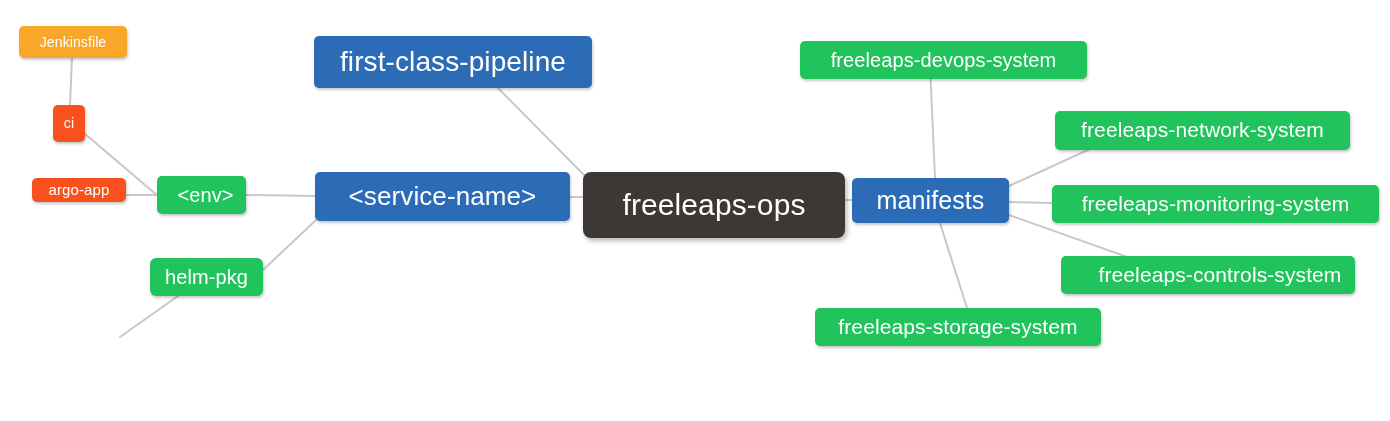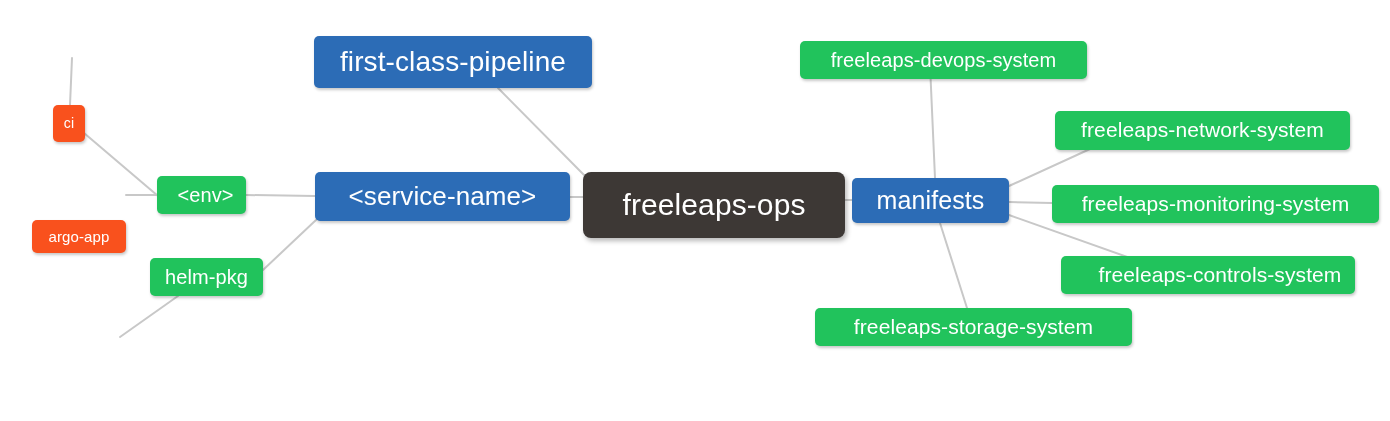--- a/index.html
+++ b/index.html
@@ -60,26 +60,27 @@
       <path d="M 178,296 L 120,337" stroke="#c8c8c8" stroke-width="2" fill="none" stroke-linecap="round"></path>
       <path d="M 498,88 L 585,176" stroke="#c8c8c8" stroke-width="2" fill="none" stroke-linecap="round"></path>
       <path d="M 570,197 L 583,197" stroke="#c8c8c8" stroke-width="2" fill="none" stroke-linecap="round"></path>
       <path d="M 845,200 L 852,200" stroke="#c8c8c8" stroke-width="2" fill="none" stroke-linecap="round"></path>
       <path d="M 935,178 L 930,65" stroke="#c8c8c8" stroke-width="2" fill="none" stroke-linecap="round"></path>
       <path d="M 1009,186 L 1090,149" stroke="#c8c8c8" stroke-width="2" fill="none" stroke-linecap="round"></path>
       <path d="M 1009,202 L 1052,203" stroke="#c8c8c8" stroke-width="2" fill="none" stroke-linecap="round"></path>
       <path d="M 1009,215 L 1133,259" stroke="#c8c8c8" stroke-width="2" fill="none" stroke-linecap="round"></path>
       <path d="M 940,223 L 967,308" stroke="#c8c8c8" stroke-width="2" fill="none" stroke-linecap="round"></path>
     </svg>
+<div class="node" style="left: 19px; top: 26px; width: 108px; height: 32px; background: rgb(249, 167, 43); font-size: 14px;">Jenkinsfile</div>
     <div class="node" style="left: 53px; top: 105px; width: 32px; height: 37px; background: rgb(249, 81, 29); font-size: 14px;">ci</div>
-    <div class="node" style="left: 32px; top: 178px; width: 94px; height: 33px; background: rgb(249, 81, 29); font-size: 15px; margin-top: 42px;">argo-app</div>
+    <div class="node" style="left: 32px; top: 178px; width: 94px; height: 24px; background: rgb(249, 81, 29); font-size: 15px;">argo-app</div>
     <div class="node" style="left: 157px; top: 176px; width: 89px; height: 38px; background: rgb(33, 195, 92); font-size: 20px; padding-left: 8px;">&lt;env&gt;</div>
-    <div class="node" style="left: 150px; top: 258px; width: 113px; height: 38px; background: rgb(33, 195, 92); font-size: 20px;">helm-pkg</div>
+    <div class="node" style="left: 150px; top: 258px; width: 113px; height: 38px; background: rgb(33, 195, 92); font-size: 20px; border-radius: 6px;">helm-pkg</div>
     <div class="node" style="left: 314px; top: 36px; width: 278px; height: 52px; background: rgb(44, 108, 182); font-size: 28px;">first-class-pipeline</div>
     <div class="node" style="left: 315px; top: 172px; width: 255px; height: 49px; background: rgb(44, 108, 182); font-size: 26px;">&lt;service-name&gt;</div>
     <div class="node root" style="left: 583px; top: 172px; width: 262px; height: 66px; background: rgb(61, 56, 53); font-size: 30px;">freeleaps-ops</div>
     <div class="node" style="left: 852px; top: 178px; width: 157px; height: 45px; background: rgb(44, 108, 182); font-size: 25px;">manifests</div>
     <div class="node" style="left: 800px; top: 41px; width: 287px; height: 38px; background: rgb(33, 195, 92); font-size: 20px;">freeleaps-devops-system</div>
     <div class="node" style="left: 1055px; top: 111px; width: 295px; height: 39px; background: rgb(33, 195, 92); font-size: 21px;">freeleaps-network-system</div>
     <div class="node" style="left: 1052px; top: 185px; width: 327px; height: 38px; background: rgb(33, 195, 92); font-size: 21px;">freeleaps-monitoring-system</div>
     <div class="node" style="left: 1061px; top: 256px; width: 294px; height: 38px; background: rgb(33, 195, 92); font-size: 21px; padding-left: 24px;">freeleaps-controls-system</div>
-    <div class="node" style="left: 815px; top: 308px; width: 317px; height: 38px; background: rgb(33, 195, 92); font-size: 21px;">freeleaps-storage-system</div>
+    <div class="node" style="left: 815px; top: 308px; width: 286px; height: 38px; background: rgb(33, 195, 92); font-size: 21px;">freeleaps-storage-system</div>
   </div>
 
 </body></html>

